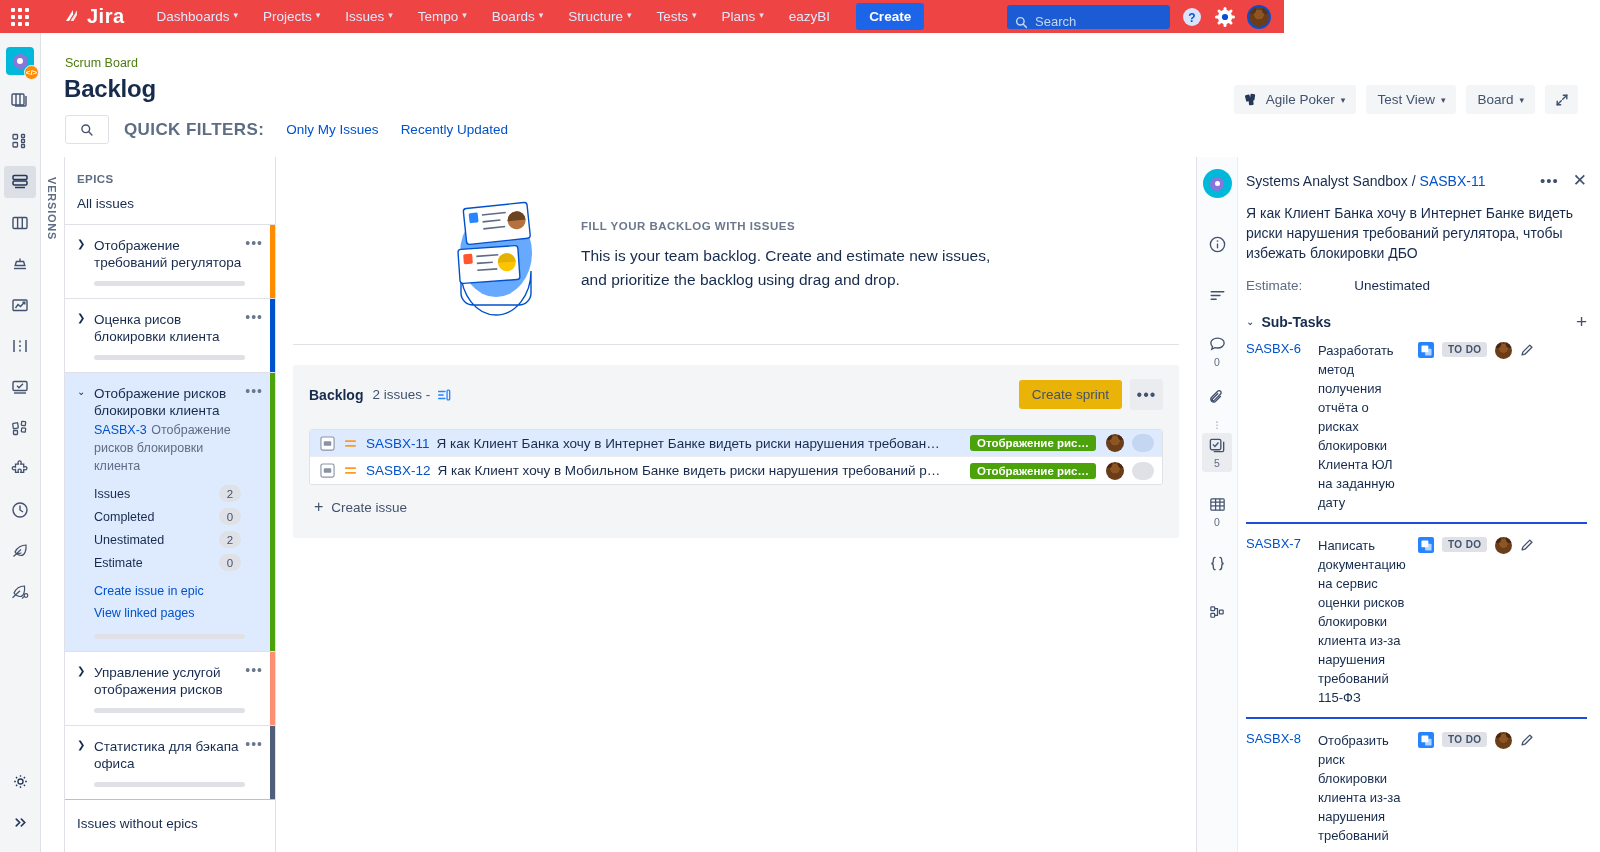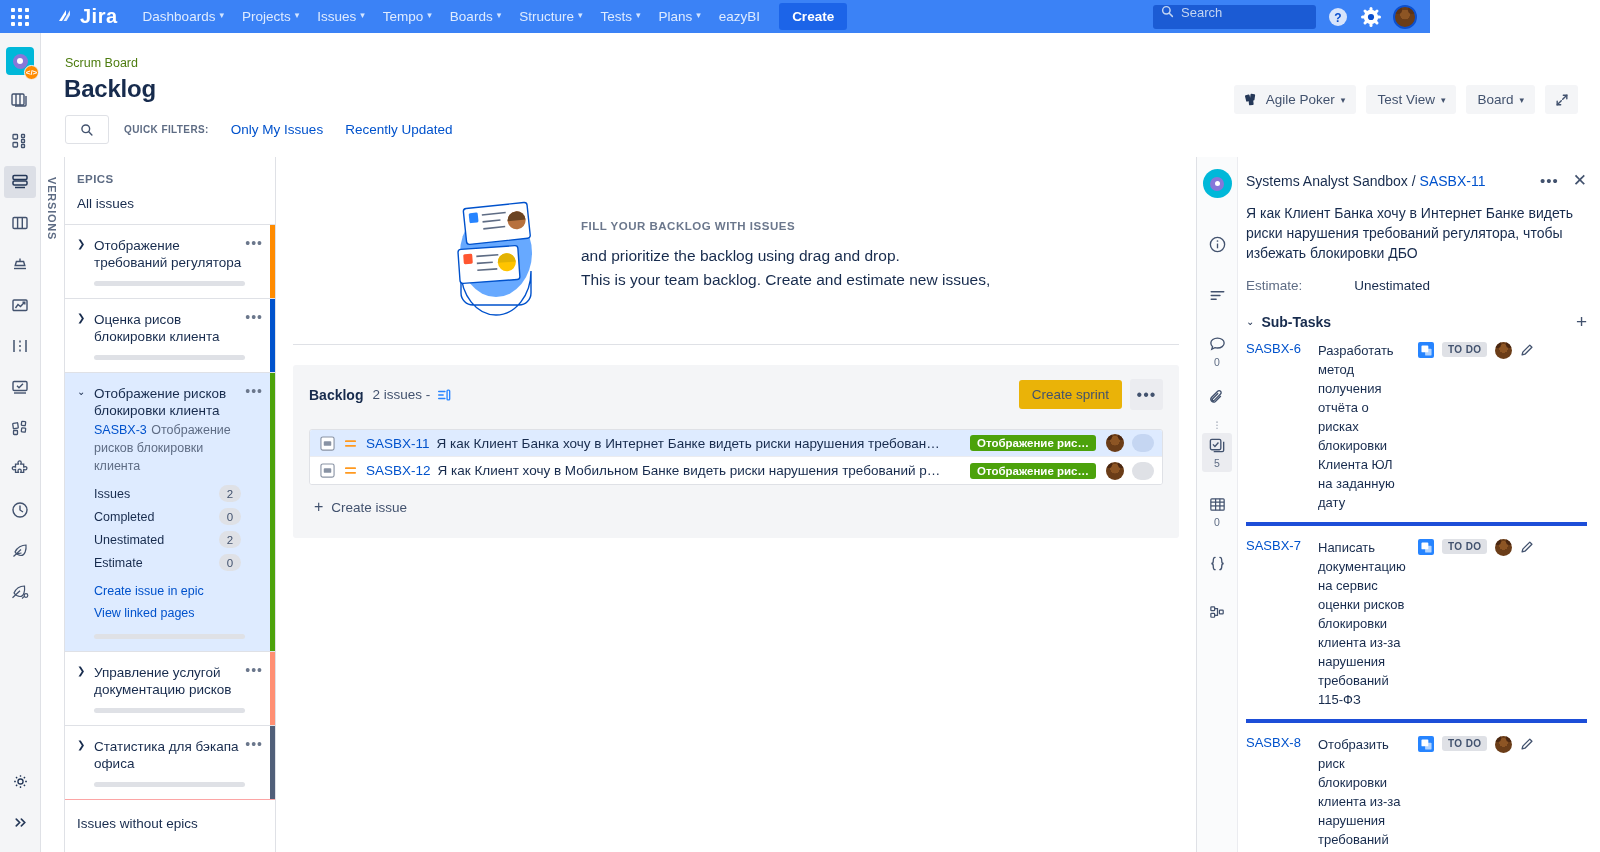--- a/index.html
+++ b/index.html
@@ -4,43 +4,43 @@
 <style>
   * { box-sizing: border-box; margin: 0; padding: 0; }
   html, body {
     width: 1600px; height: 852px;
     font-family: "Liberation Sans", sans-serif;
     background: #fff; color: #172B4D;
     overflow: hidden;
   }
   
   #topnav {
-    position: absolute; top: 0; left: 0; width: 1430px; height: 33px;
-    background: #3b82f6; display: flex; align-items: center;
+    position: absolute; top: 0; left: 0; width: 1284px; height: 33px;
+    background: #ef4444; display: flex; align-items: center; gap: 7px;
   }
   .appswitch { width: 40px; height: 33px; display: flex; align-items: center; justify-content: center; }
   .grid9 { display: grid; grid-template-columns: repeat(3,4px); grid-template-rows: repeat(3,4px); gap: 3px; }
   .grid9 i { display:block; width:4px; height:4px; background:#fff; border-radius:1px; }
   .jiralogo { display:flex; align-items:center; gap:5px; margin-left:16px; margin-right:16px; }
   .jiralogo .mark { width:19px; height:19px; position:relative; }
   .jiralogo .mark svg { display:block; }
   .jiralogo .wordmark { color:#fff; font-size:20px; font-weight:600; letter-spacing:0.5px; }
   .navitem {
     color:#DEEBFF; font-size:13.5px; padding:5px 9px; border-radius:3px;
     display:flex; align-items:flex-start; gap:4px; white-space:nowrap; cursor:pointer;
   }
   .navitem .caret { font-size:9px; opacity:.95; transform: translateY(1px); }
   #createbtn {
     background:#1C64E8; color:#fff; font-size:13.5px; font-weight:600;
     padding:6px 13px; border-radius:3px; margin-left:10px; cursor:pointer;
   }
   #navright { margin-left:auto; display:flex; align-items:center; gap:11px; padding-right:13px; }
   .searchbox {
     width:163px; height:24px; background:#1B5BD4; border-radius:3px;
-    display:flex; align-items:flex-start; gap:7px; padding:0 8px;
+    display:flex; align-items:flex-end; gap:7px; padding:0 8px;
   }
   .searchbox .ph { color:#C3D5F2; font-size:13px; }
   .navicon { width:22px; height:22px; display:flex; align-items:center; justify-content:center; cursor:pointer; }
   .avatar-img {
     width:24px; height:24px; border-radius:50%;
     background: radial-gradient(circle at 50% 38%, #8D5524 0 30%, #6B3D18 31% 100%);
     border:2px solid #0B4FCE; position:relative; overflow:hidden;
   }
   .avatar-img::before, .avatar-img::after {
     content:""; position:absolute; width:8px; height:8px; border-radius:50%;
@@ -76,21 +76,21 @@
 
   
   #pagehead { position:absolute; top:33px; left:41px; width:1559px; height:124px; background:#fff; }
   #breadcrumb { position:absolute; top:23px; left:24px; font-size:12.5px; color:#4d7c0f; cursor:pointer; }
   #pagetitle { position:absolute; top:42px; left:23px; font-size:24px; font-weight:600; color:#172B4D; letter-spacing:-.2px; }
   #qfrow { position:absolute; top:82px; left:24px; display:flex; align-items:center; gap:0; }
   #qsearch {
     width:44px; height:29px; border:1px solid #DFE1E6; border-radius:3px; background:#fff;
     display:flex; align-items:center; justify-content:center; cursor:pointer;
   }
-  #qflabel { font-size:10px; font-weight:700; color:#5E6C84; letter-spacing:.4px; margin-left:15px; }
+  #qflabel { font-size:17px; font-weight:700; color:#5E6C84; letter-spacing:.4px; margin-left:15px; }
   .qflink { font-size:13.5px; color:#0052CC; margin-left:22px; cursor:pointer; }
   #headactions { position:absolute; top:52px; right:22px; display:flex; align-items:center; gap:10px; }
   .hbtn {
     background:#F4F5F7; border-radius:3px; height:29px; padding:0 11px; font-size:13.5px; color:#42526E;
     display:flex; align-items:center; gap:6px; cursor:pointer; white-space:nowrap;
   }
   .hbtn .caret { font-size:9px; }
   .hbtn.sq { width:33px; padding:0; justify-content:center; }
 
   
@@ -202,21 +202,21 @@
   #dtopicons .dot3 { font-size:15px; letter-spacing:1px; line-height:1; cursor:pointer; }
   #dtopicons .xc { font-size:17px; line-height:1; cursor:pointer; }
   #dsummary { font-size:14px; color:#172B4D; line-height:20px; margin-top:14px; }
   #destrow { display:flex; align-items:center; margin-top:15px; }
   #destlabel { font-size:13.5px; color:#5E6C84; }
   #destval { font-size:13.5px; color:#172B4D; margin-left:52px; }
   #subhead { display:flex; align-items:center; margin-top:19px; }
   #subhead .tw { font-size:10px; color:#172B4D; margin-right:7px; }
   #subtitle { font-size:14px; font-weight:700; color:#172B4D; }
   #subadd { margin-left:auto; font-size:19px; color:#42526E; line-height:1; cursor:pointer; }
-  .subrow { display:flex; padding:12px 0 10px 0; border-top:4px solid #1d4ed8; }
+  .subrow { display:flex; padding:12px 0 10px 0; border-top:2px solid #1d4ed8; }
   .subrow:first-of-type { border-top:1px solid #EBECF0; }
   .subrow .skey { font-size:13px; color:#0052CC; width:72px; flex:none; white-space:nowrap; cursor:pointer; }
   .subrow .ssum { font-size:13px; color:#172B4D; width:92px; flex:none; line-height:19px; word-break:break-word; }
   .subrow .sright { display:flex; align-items:flex-start; gap:8px; margin-left:8px; }
   .subtaskicon { width:16px; height:16px; background:#2684FF; border-radius:2px; flex:none; display:flex; align-items:center; justify-content:center; margin-top:1px; }
   .statusbadge { background:#DFE1E6; color:#42526E; font-size:10px; font-weight:700; letter-spacing:.4px; padding:2px 6px; border-radius:3px; flex:none; margin-top:1px; }
   .subavatar {
     width:17px; height:17px; border-radius:50%; flex:none; margin-top:1px;
     background: radial-gradient(circle at 50% 38%, #8D5524 0 32%, #6B3D18 33% 100%); position:relative; overflow:hidden;
   }
@@ -537,21 +537,21 @@
     </div>
     <div class="epiclink" style="margin-top:6px">Create issue in epic</div>
     <div class="epiclink">View linked pages</div>
     <div class="ebar-ghost"></div>
   </div>
 
   <div class="epicrow">
     <span class="bar" style="background:#FF8F73"></span>
     <span class="twisty">❯</span>
     <span class="dots">•••</span>
-    <div class="ename">Управление услугой документацию рисков</div>
+    <div class="ename">Управление услугой отображения рисков</div>
     <div class="ebar-ghost"></div>
   </div>
 
   <div class="epicrow">
     <span class="bar" style="background:#505F79"></span>
     <span class="twisty">❯</span>
     <span class="dots">•••</span>
     <div class="ename">Статистика для бэкапа офиса</div>
     <div class="ebar-ghost"></div>
   </div>
@@ -581,22 +581,22 @@
           <line x1="36" y1="67" x2="52" y2="67" stroke="#5E6C84" stroke-width="1.6"></line>
           <line x1="36" y1="74" x2="56" y2="74" stroke="#5E6C84" stroke-width="1.6"></line>
           <circle cx="66" cy="68" r="9" fill="#FFC400"></circle>
           <path d="M57 68a9 9 0 0 1 18 0z" fill="#E2B203"></path>
         </g>
       </svg>
     </span>
     <div id="herotext">
       <div id="herokicker">FILL YOUR BACKLOG WITH ISSUES</div>
       <div id="heroline">
+        <div>This is your team backlog. Create and estimate new issues,</div>
         <div>and prioritize the backlog using drag and drop.</div>
-        <div>This is your team backlog. Create and estimate new issues,</div>
       </div>
     </div>
   </div>
   <div id="divider"></div>
 
   <div id="backlogcard">
     <div id="backlogbar">
       <span id="blTitle">Backlog</span>
       <span id="blCount">2 issues -</span>
       <span id="blEstIcon">

